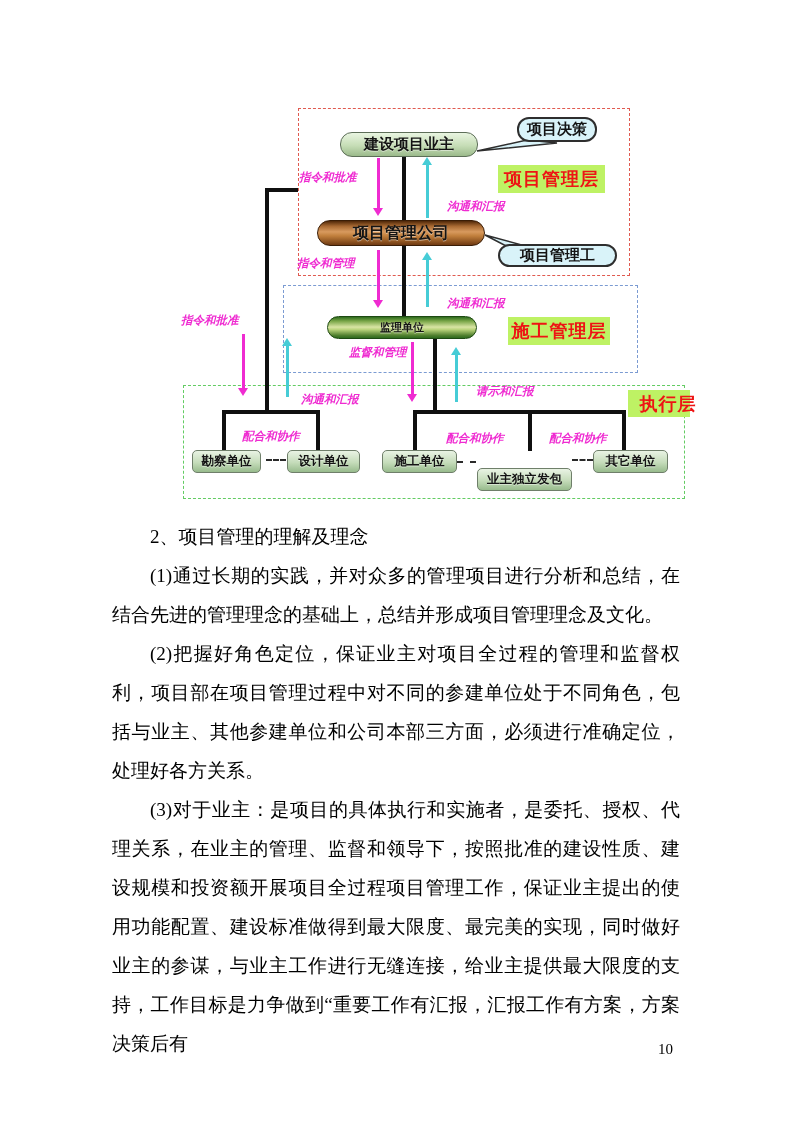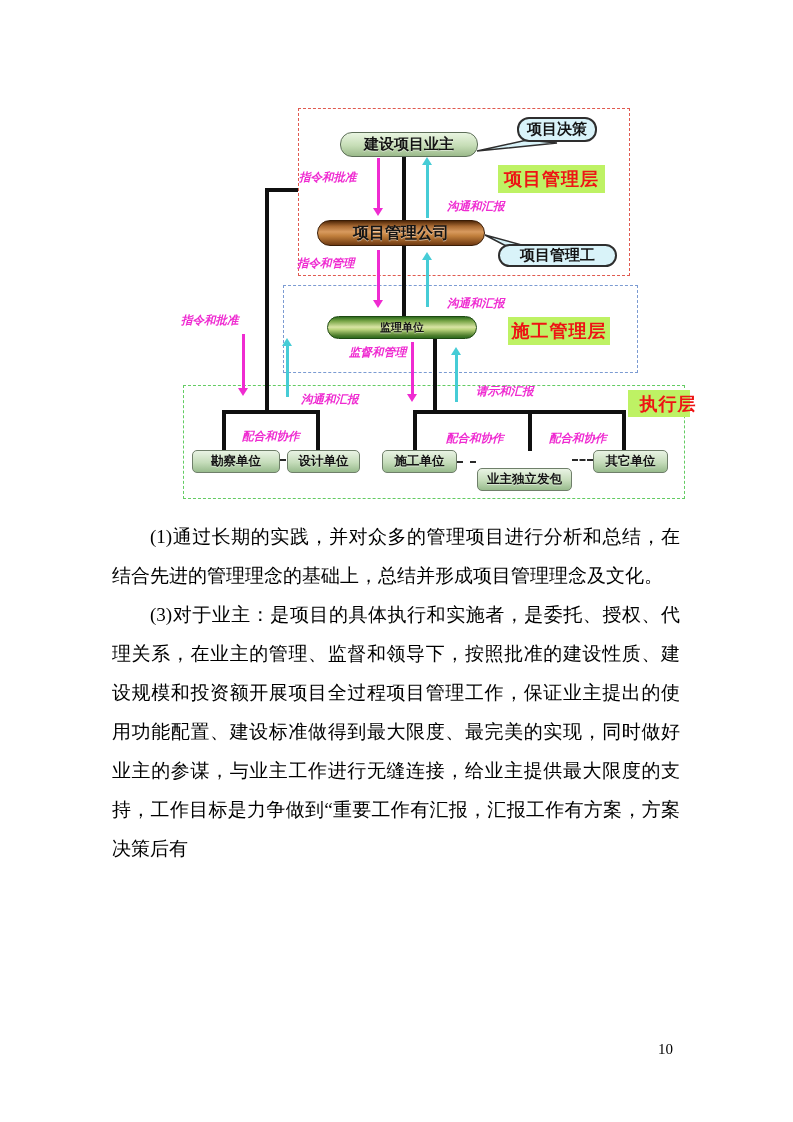--- a/index.html
+++ b/index.html
@@ -111,21 +111,21 @@
 
     <div class="node owner" style="left:340px;top:132px;width:138px;height:25px;">
       <span>建设项目业主</span>
     </div>
     <div class="node cyl-brown" style="left:317px;top:220px;width:168px;height:26px;">
       <span>项目管理公司</span>
     </div>
     <div class="node cyl-green" style="left:327px;top:316px;width:150px;height:23px;">
       <span>监理单位</span>
     </div>
-    <div class="node unit" style="left:192px;top:450px;width:88px;height:23px;">
+    <div class="node unit" style="left:192px;top:450px;width:69px;height:23px;">
       <span>勘察单位</span>
     </div>
     <div class="node unit" style="left:287px;top:450px;width:73px;height:23px;text-align:right;">
       <span>设计单位</span>
     </div>
     <div class="node unit" style="left:382px;top:450px;width:75px;height:23px;">
       <span>施工单位</span>
     </div>
     <div class="node unit" style="left:477px;top:468px;width:95px;height:23px;">
       <span>业主独立发包</span>
@@ -158,18 +158,20 @@
     <div class="mlabel" style="left:181px;top:313px;">指令和批准</div>
     <div class="mlabel" style="left:349px;top:345px;">监督和管理</div>
     <div class="mlabel" style="left:301px;top:392px;">沟通和汇报</div>
     <div class="mlabel" style="left:476px;top:384px;">请示和汇报</div>
     <div class="mlabel" style="left:242px;top:429px;">配合和协作</div>
     <div class="mlabel" style="left:446px;top:431px;">配合和协作</div>
     <div class="mlabel" style="left:549px;top:431px;">配合和协作</div>
   </div>
 
   <div class="textblock">
+    <p>2、项目管理的理解及理念</p>
     <p>(1)通过长期的实践，并对众多的管理项目进行分析和总结，在结合先进的管理理念的基础上，总结并形成项目管理理念及文化。</p>
+    <p>(2)把握好角色定位，保证业主对项目全过程的管理和监督权利，项目部在项目管理过程中对不同的参建单位处于不同角色，包括与业主、其他参建单位和公司本部三方面，必须进行准确定位，处理好各方关系。</p>
     <p>(3)对于业主：是项目的具体执行和实施者，是委托、授权、代理关系，在业主的管理、监督和领导下，按照批准的建设性质、建设规模和投资额开展项目全过程项目管理工作，保证业主提出的使用功能配置、建设标准做得到最大限度、最完美的实现，同时做好业主的参谋，与业主工作进行无缝连接，给业主提供最大限度的支持，工作目标是力争做到“重要工作有汇报，汇报工作有方案，方案决策后有</p>
   </div>
 
   <div class="pageno">10</div>
 </div>
 
 </body></html>

